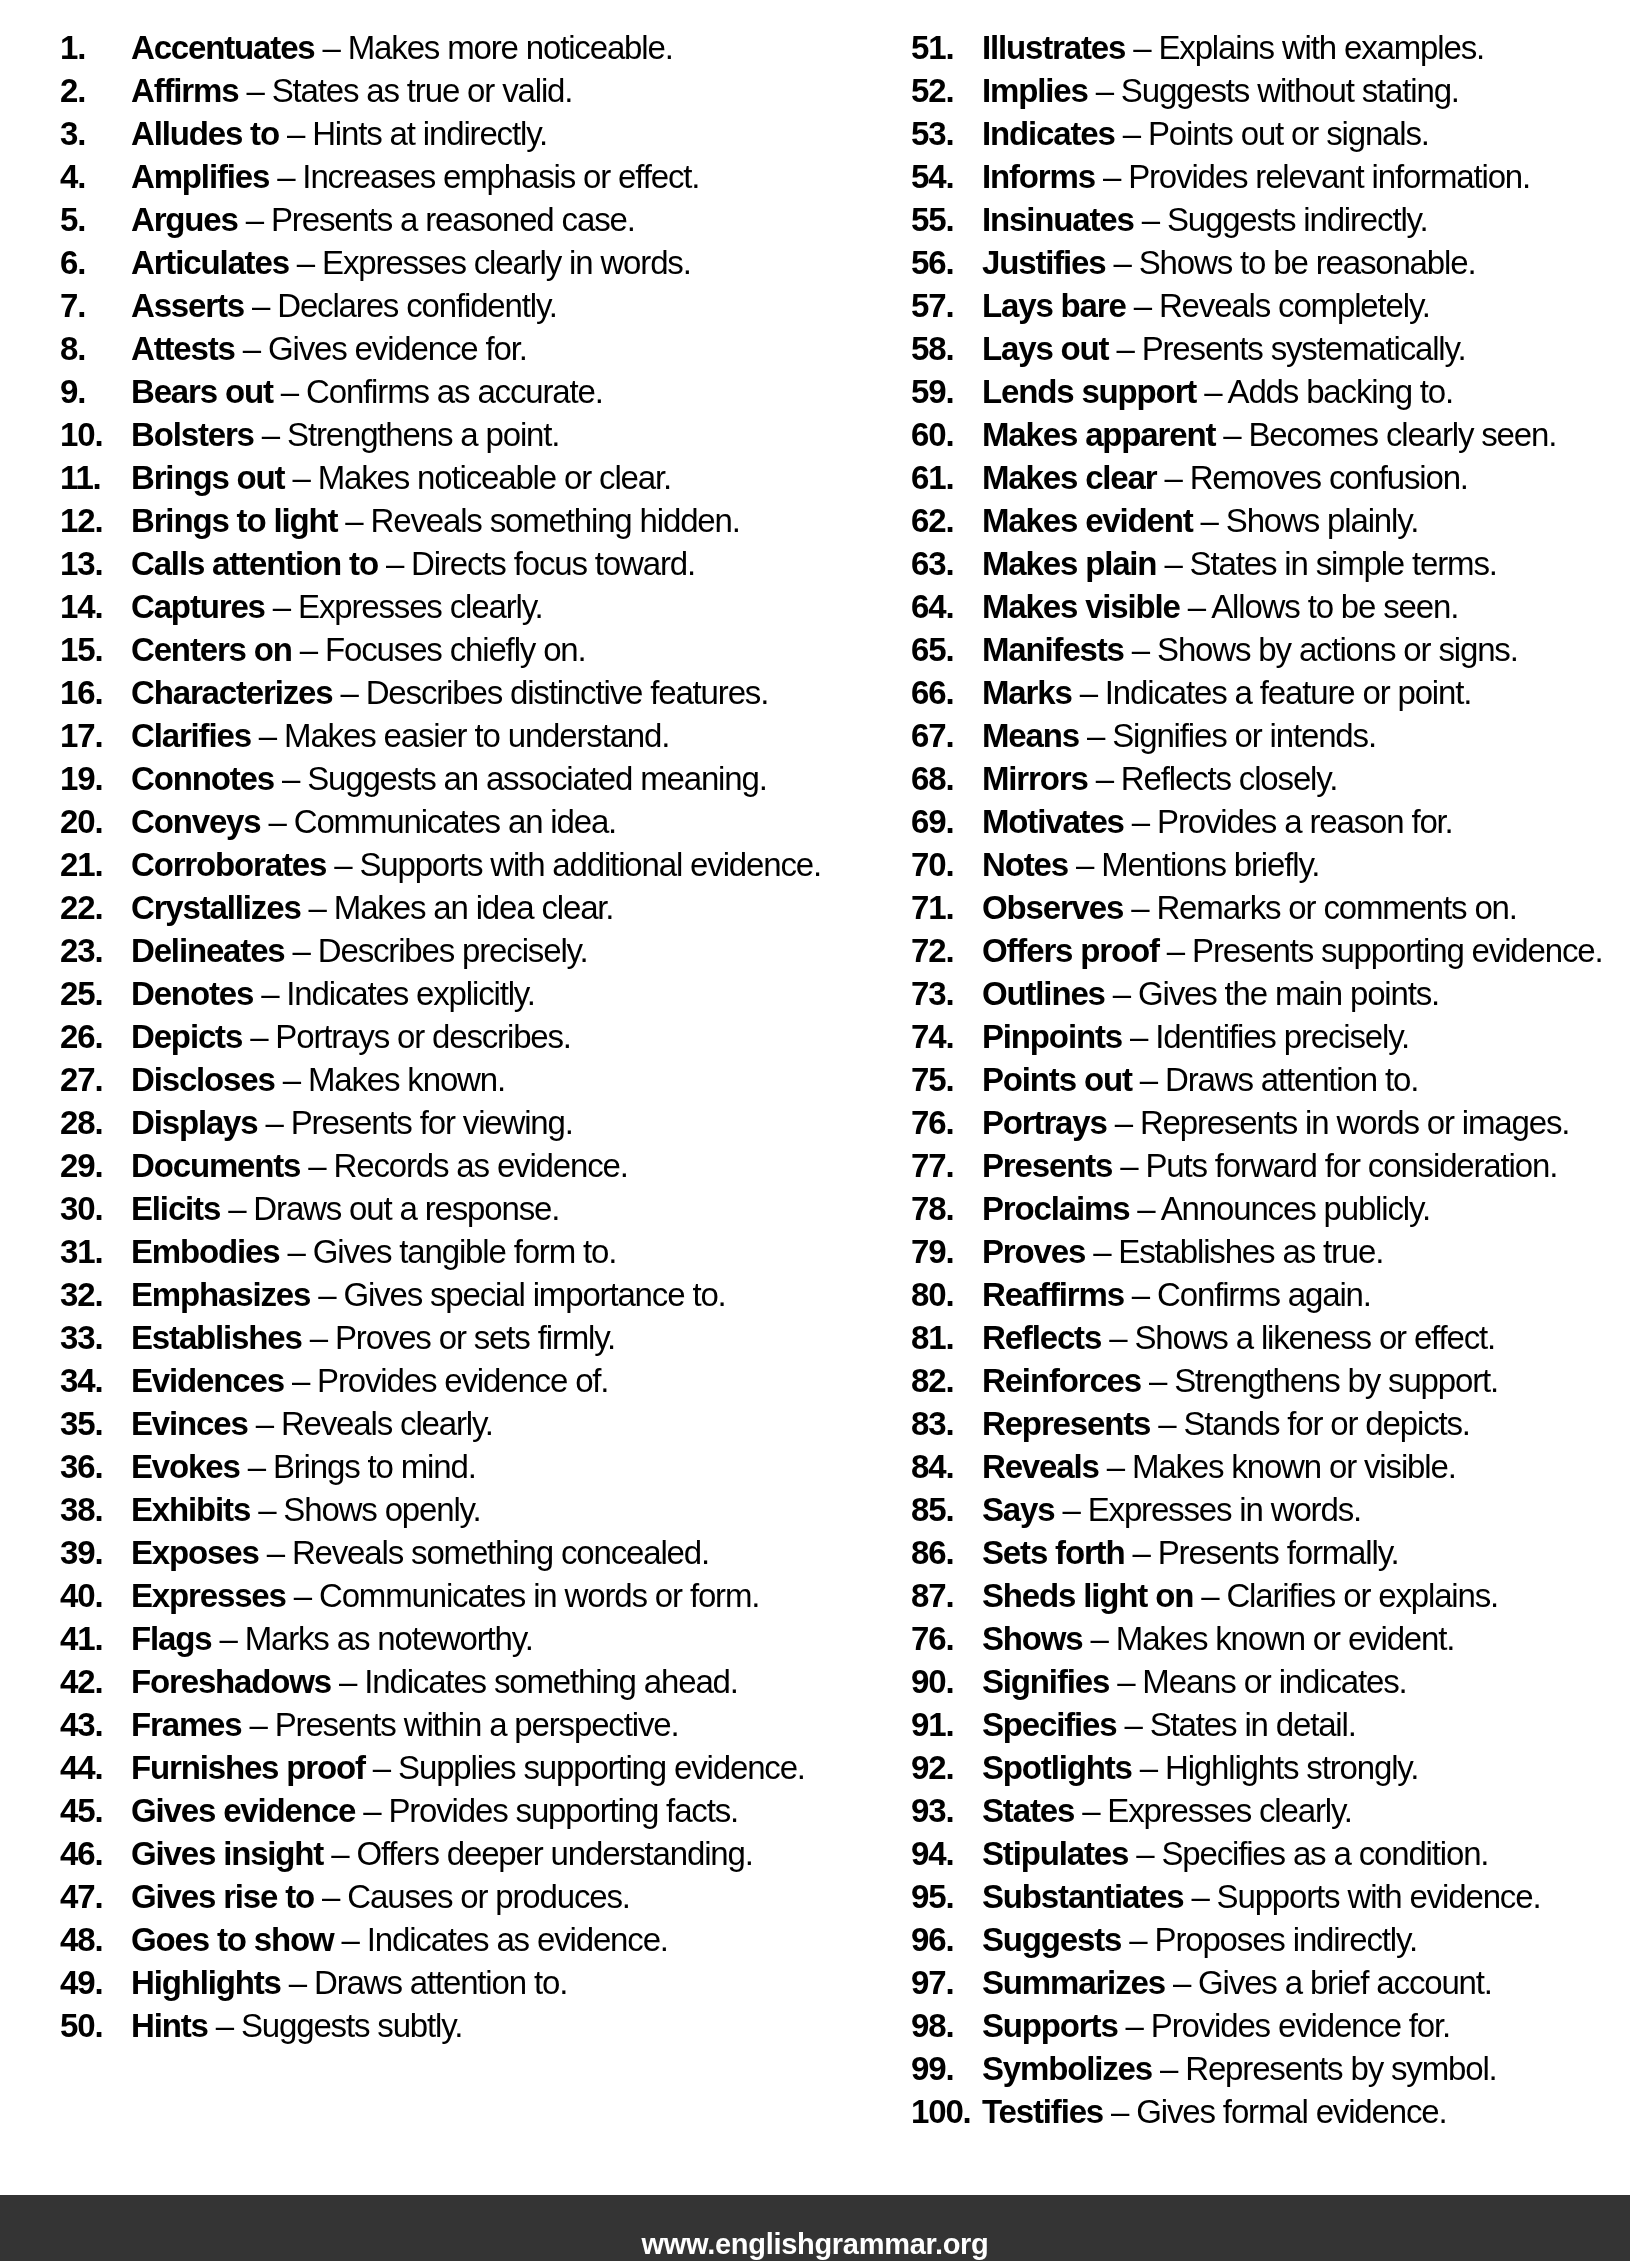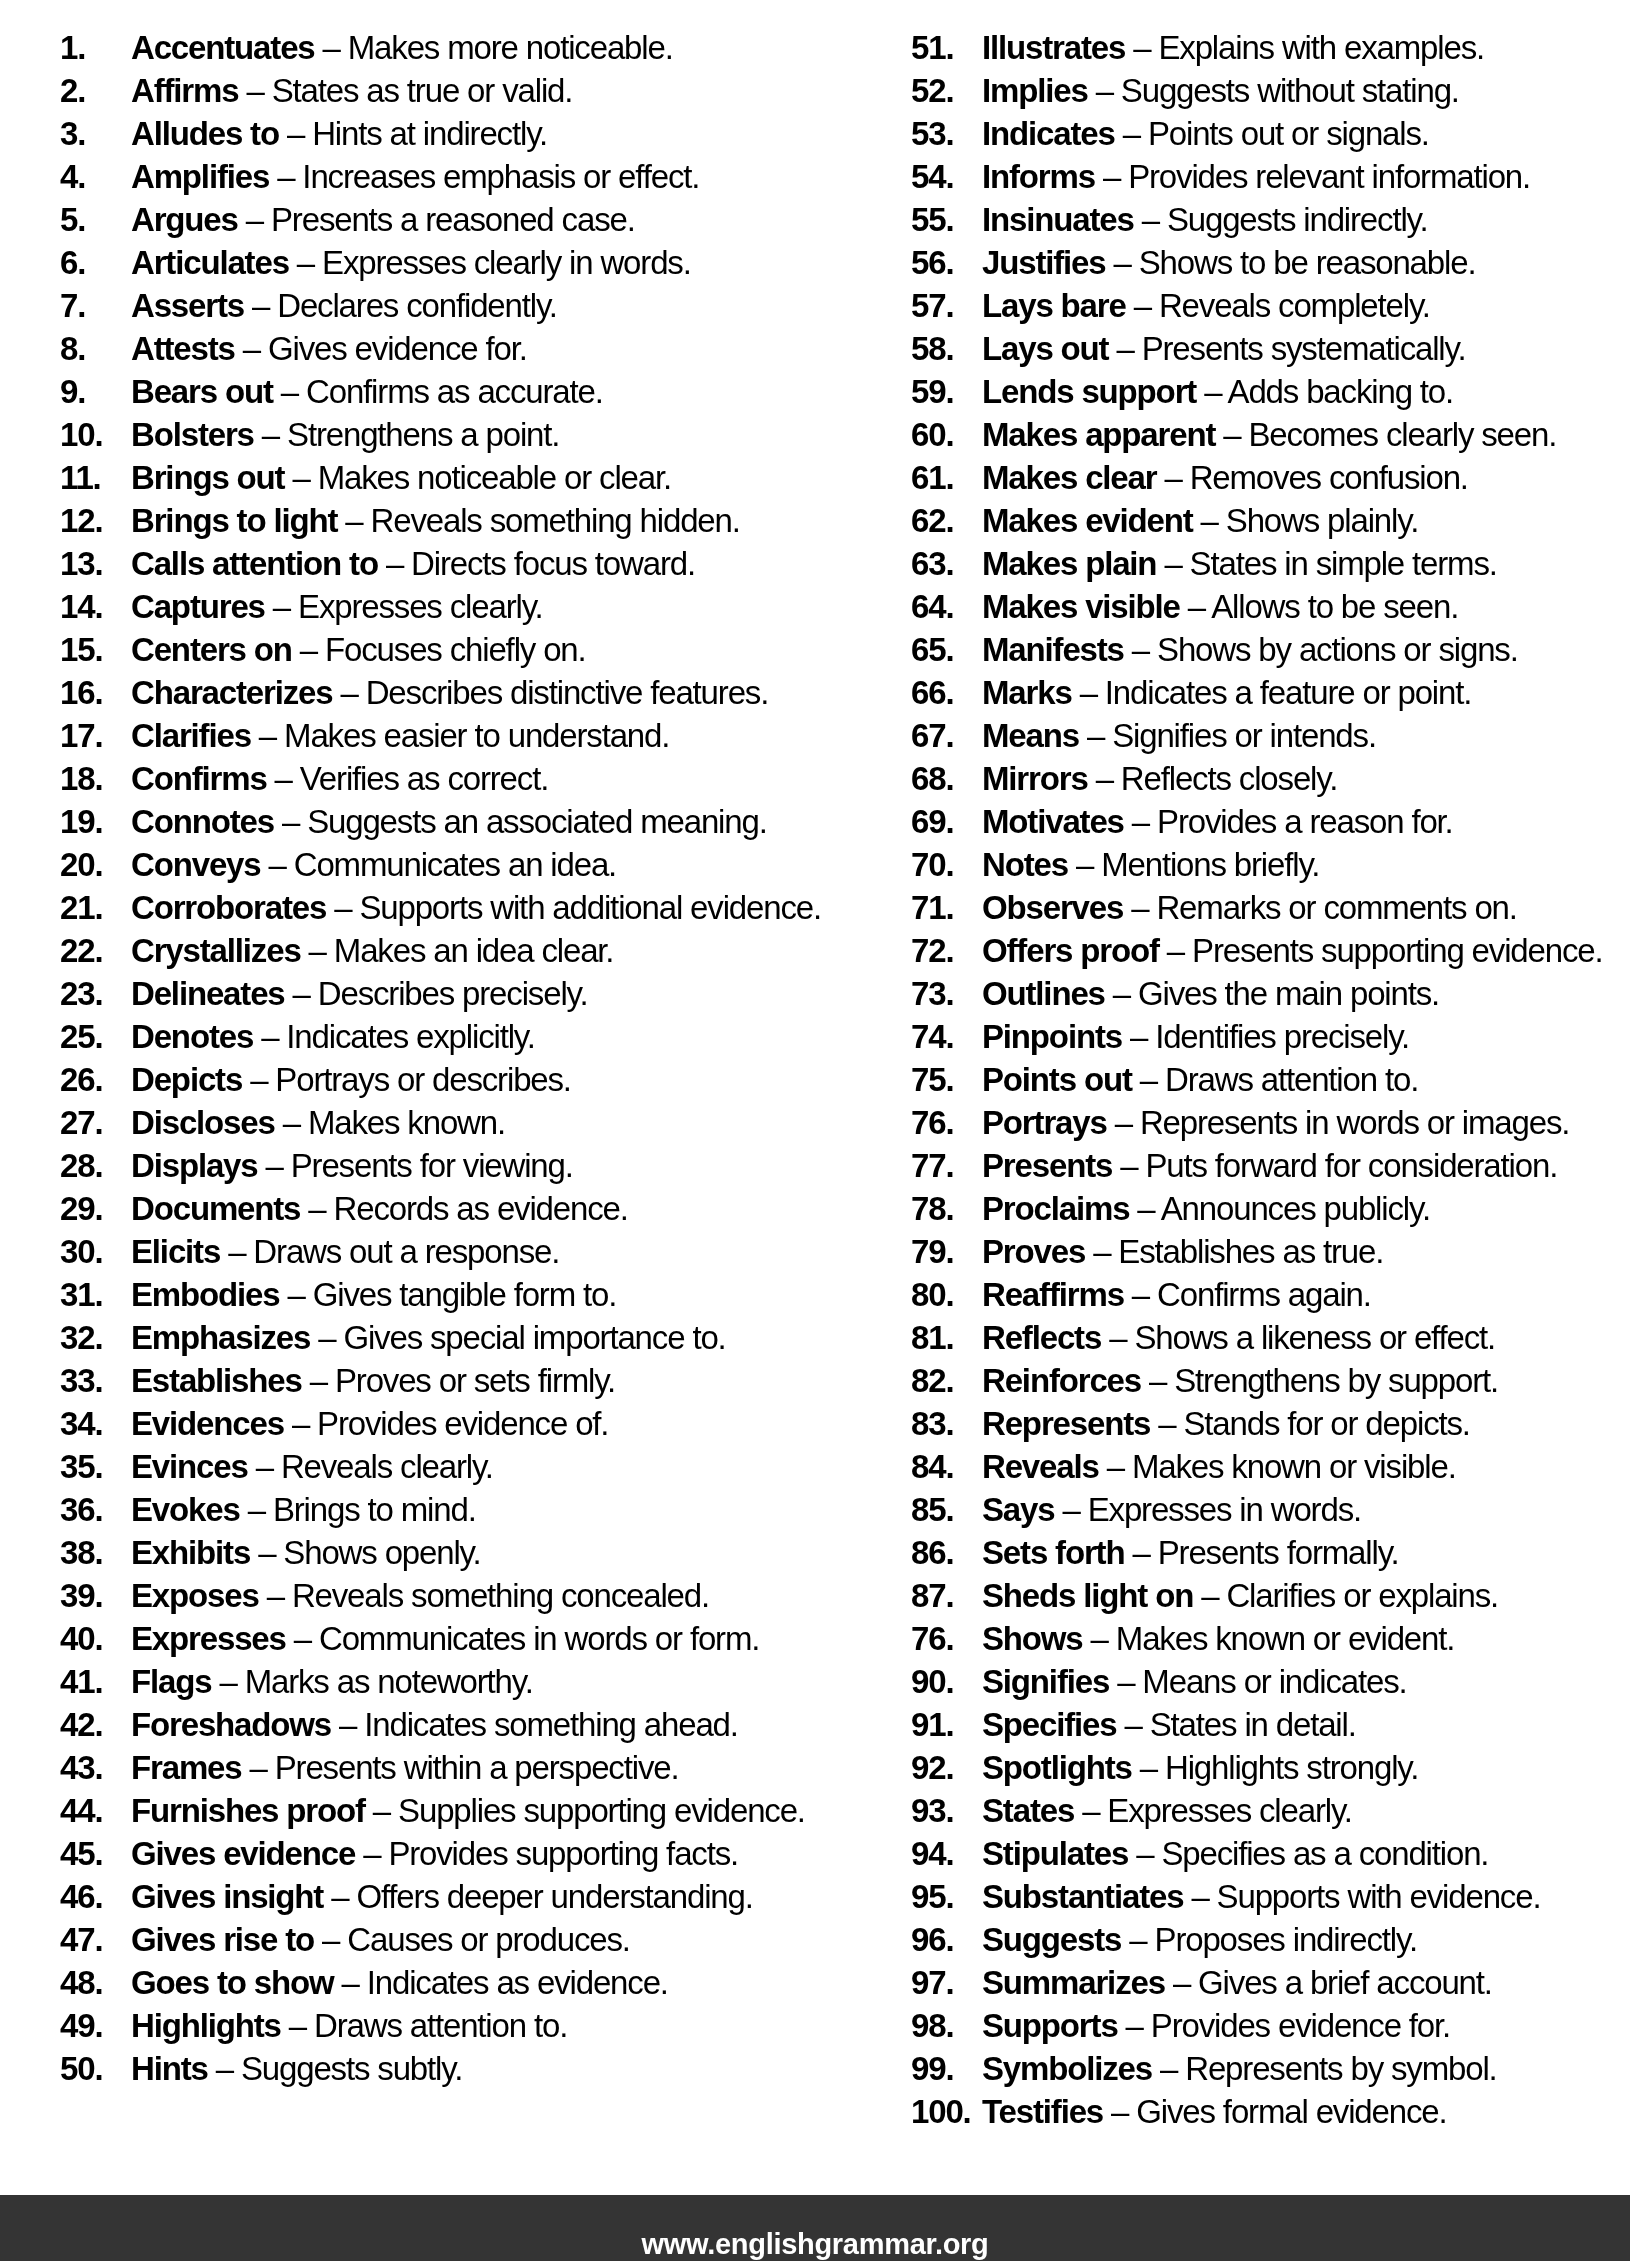--- a/index.html
+++ b/index.html
@@ -70,21 +70,20 @@
       <div class="item"><span class="num">8.</span><span class="term">Attests</span><span class="def"> – Gives evidence for.</span></div>
       <div class="item"><span class="num">9.</span><span class="term">Bears out</span><span class="def"> – Confirms as accurate.</span></div>
       <div class="item"><span class="num">10.</span><span class="term">Bolsters</span><span class="def"> – Strengthens a point.</span></div>
       <div class="item"><span class="num">11.</span><span class="term">Brings out</span><span class="def"> – Makes noticeable or clear.</span></div>
       <div class="item"><span class="num">12.</span><span class="term">Brings to light</span><span class="def"> – Reveals something hidden.</span></div>
       <div class="item"><span class="num">13.</span><span class="term">Calls attention to</span><span class="def"> – Directs focus toward.</span></div>
       <div class="item"><span class="num">14.</span><span class="term">Captures</span><span class="def"> – Expresses clearly.</span></div>
       <div class="item"><span class="num">15.</span><span class="term">Centers on</span><span class="def"> – Focuses chiefly on.</span></div>
       <div class="item"><span class="num">16.</span><span class="term">Characterizes</span><span class="def"> – Describes distinctive features.</span></div>
       <div class="item"><span class="num">17.</span><span class="term">Clarifies</span><span class="def"> – Makes easier to understand.</span></div>
-      <div class="item"><span class="num">18.</span><span class="term">Confirms</span><span class="def"> – Verifies as correct.</span></div>
       <div class="item"><span class="num">19.</span><span class="term">Connotes</span><span class="def"> – Suggests an associated meaning.</span></div>
       <div class="item"><span class="num">20.</span><span class="term">Conveys</span><span class="def"> – Communicates an idea.</span></div>
       <div class="item"><span class="num">21.</span><span class="term">Corroborates</span><span class="def"> – Supports with additional evidence.</span></div>
       <div class="item"><span class="num">22.</span><span class="term">Crystallizes</span><span class="def"> – Makes an idea clear.</span></div>
       <div class="item"><span class="num">23.</span><span class="term">Delineates</span><span class="def"> – Describes precisely.</span></div>
       <div class="item"><span class="num">25.</span><span class="term">Denotes</span><span class="def"> – Indicates explicitly.</span></div>
       <div class="item"><span class="num">26.</span><span class="term">Depicts</span><span class="def"> – Portrays or describes.</span></div>
       <div class="item"><span class="num">27.</span><span class="term">Discloses</span><span class="def"> – Makes known.</span></div>
       <div class="item"><span class="num">28.</span><span class="term">Displays</span><span class="def"> – Presents for viewing.</span></div>
       <div class="item"><span class="num">29.</span><span class="term">Documents</span><span class="def"> – Records as evidence.</span></div>

